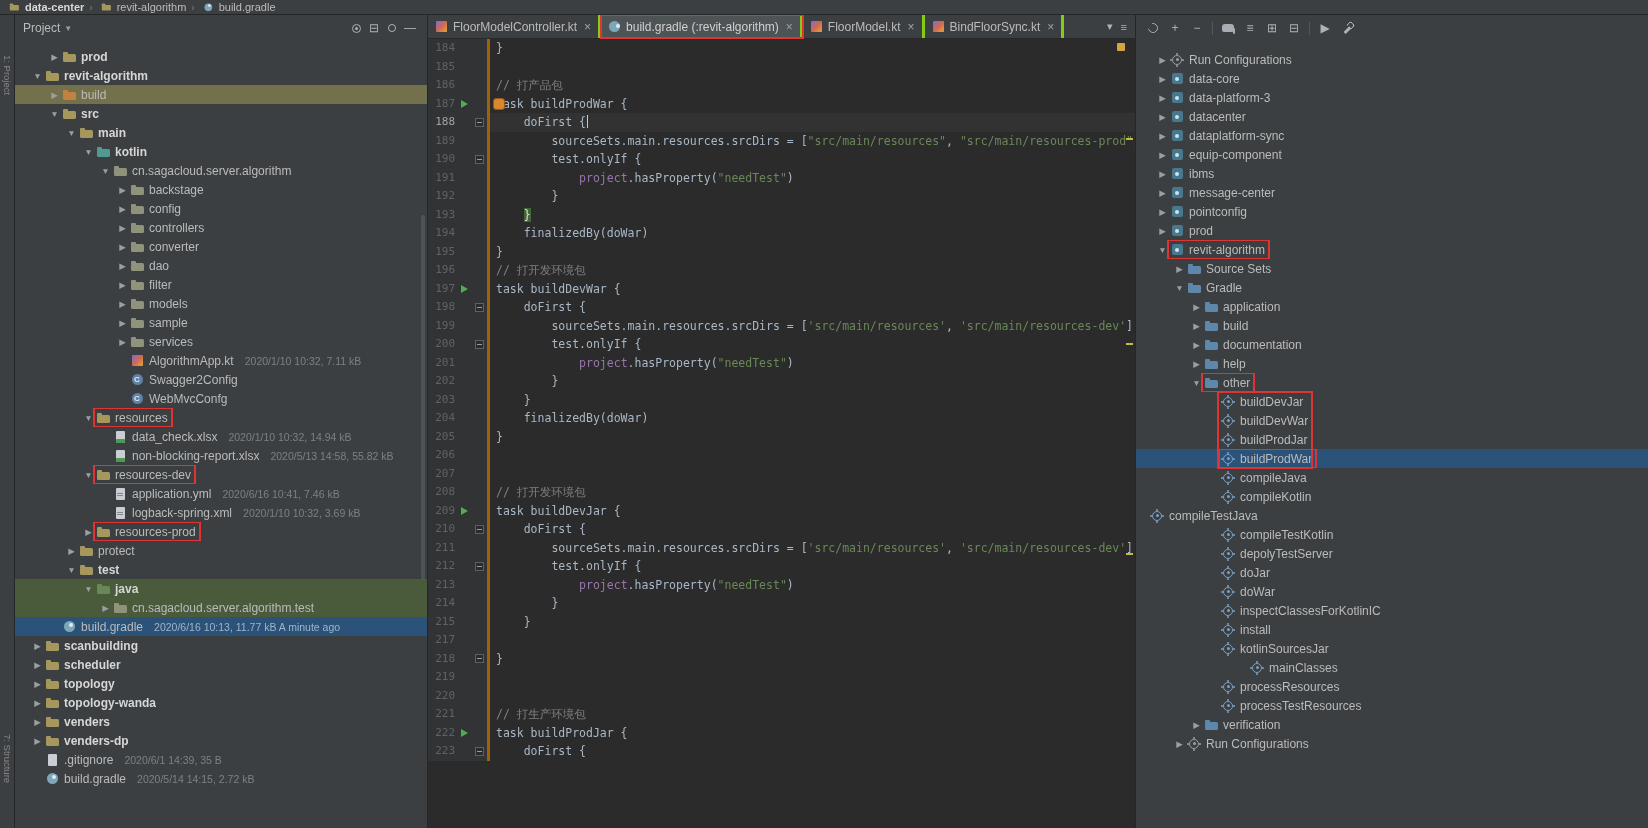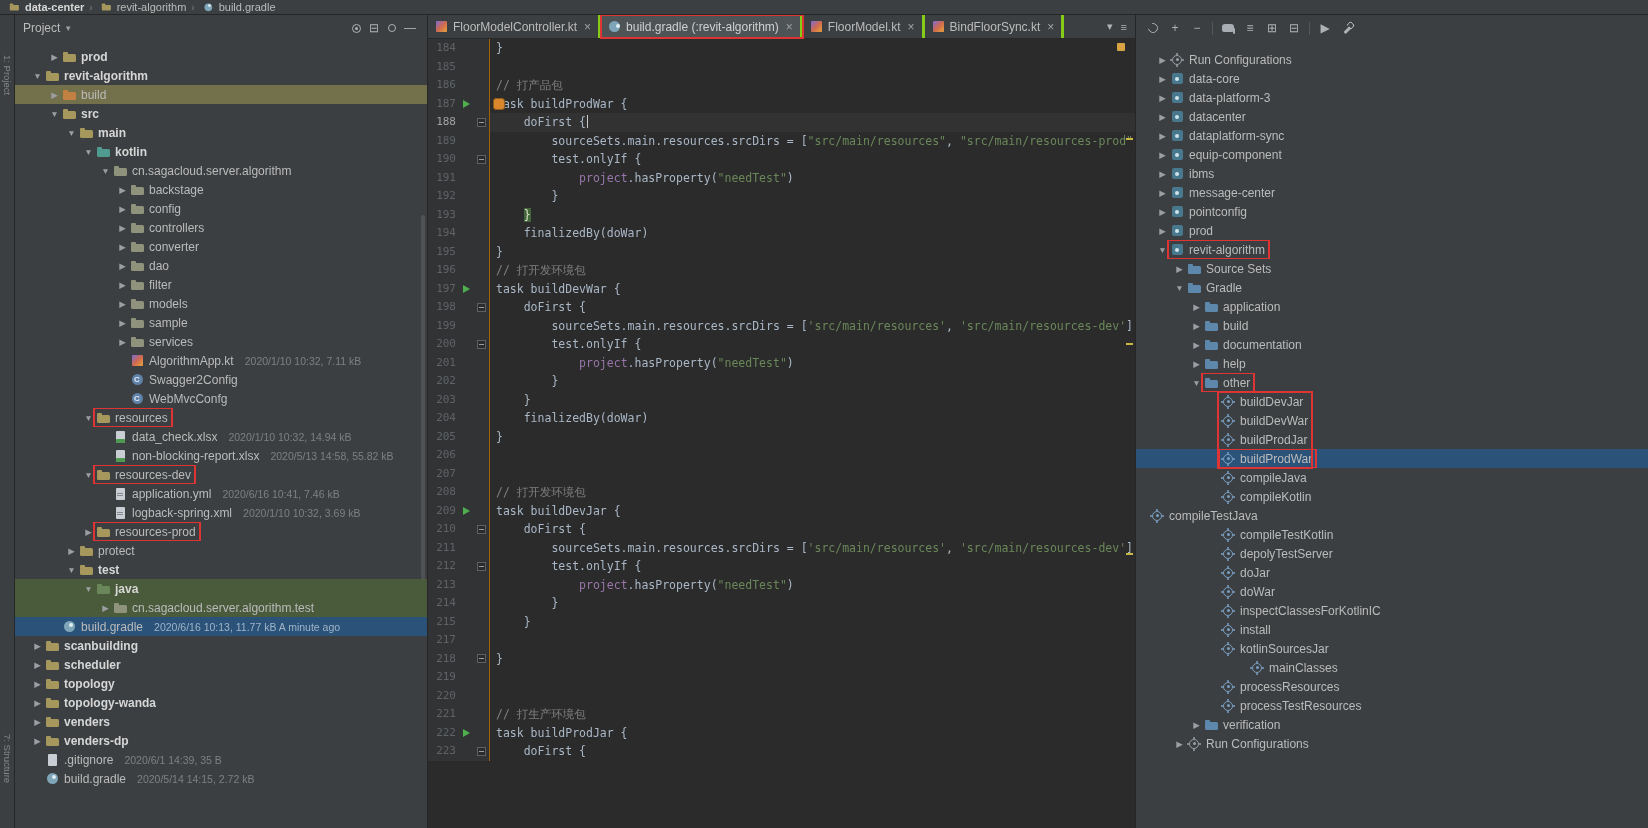--- a/index.html
+++ b/index.html
@@ -91,21 +91,21 @@
   .tab-bar { height:24px; background:#3c3f41; border-bottom:1px solid #282828; display:flex; align-items:stretch; }
   .tab { display:flex; align-items:center; gap:5px; padding:0 7px; border-right:3px solid #84cc16;
     font-size:12px; color:#bbbbbb; position:relative; }
   .tab.active { background:#4e5356; color:#d0d0d0; }
   .tab.redbox-tab { outline:2px solid #df3434; outline-offset:-1px; z-index:5; }
   .tab .icon { width:13px; height:13px; }
   .tab-close { color:#9fa2a5; font-size:12px; margin-left:2px; }
   .tab-bar-right { display:flex; align-items:center; gap:8px; padding:0 8px; color:#afb1b3; font-size:11px; }
   .code-wrap { position:relative; height:789px; overflow:hidden; }
   .code-line { display:flex; height:18.5px; line-height:18.5px; }
-  .gutter { flex:none; width:62px; display:flex; background:#313335; border-right:1px solid #a16207; }
+  .gutter { flex:none; width:62px; display:flex; background:#313335; border-right:3px solid #a16207; }
   .line-num { width:30px; text-align:right; color:#606366; font-family:"DejaVu Sans Mono", monospace;
     font-size:11px; padding-right:2px; }
   .code-line.current .line-num { color:#a1a3a5; }
   .run-col { width:16px; display:flex; align-items:center; justify-content:center; }
   .runtri { width:0; height:0; border-left:7px solid #4fae4e; border-top:4.5px solid transparent;
     border-bottom:4.5px solid transparent; }
   .fold-col { width:15px; display:flex; align-items:center; justify-content:center; }
   .fold { width:9px; height:9px; border:1px solid #5e6164; background:#2b2b2b; position:relative; }
   .fold::after { content:''; position:absolute; left:1px; right:1px; top:3px; height:1px; background:#9a9da0; }
   .code-text { flex:1; padding-left:6px; white-space:pre; position:relative;

